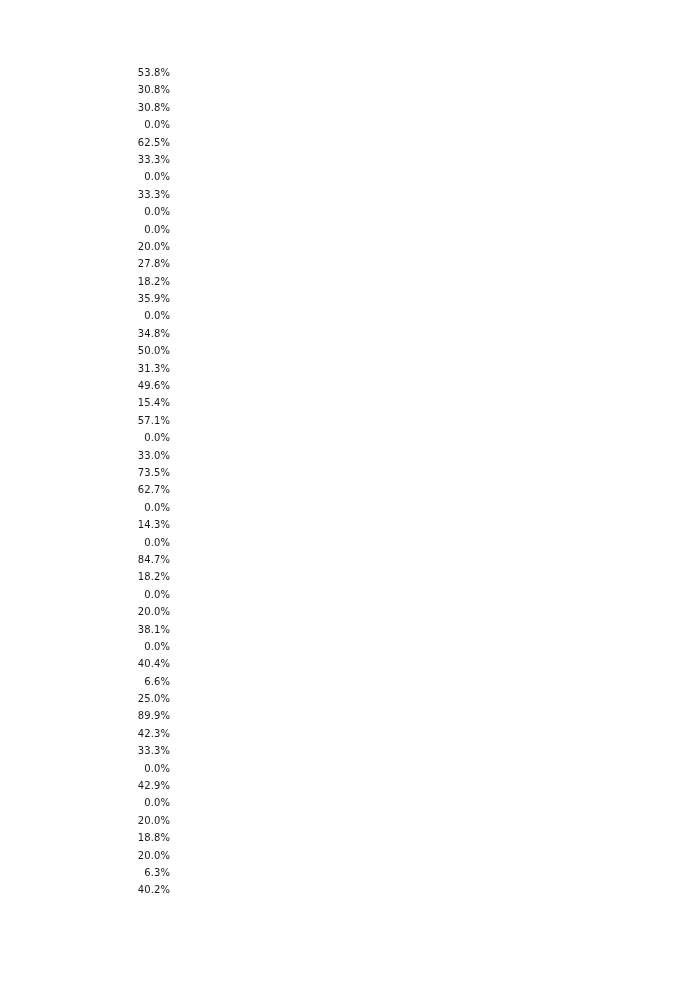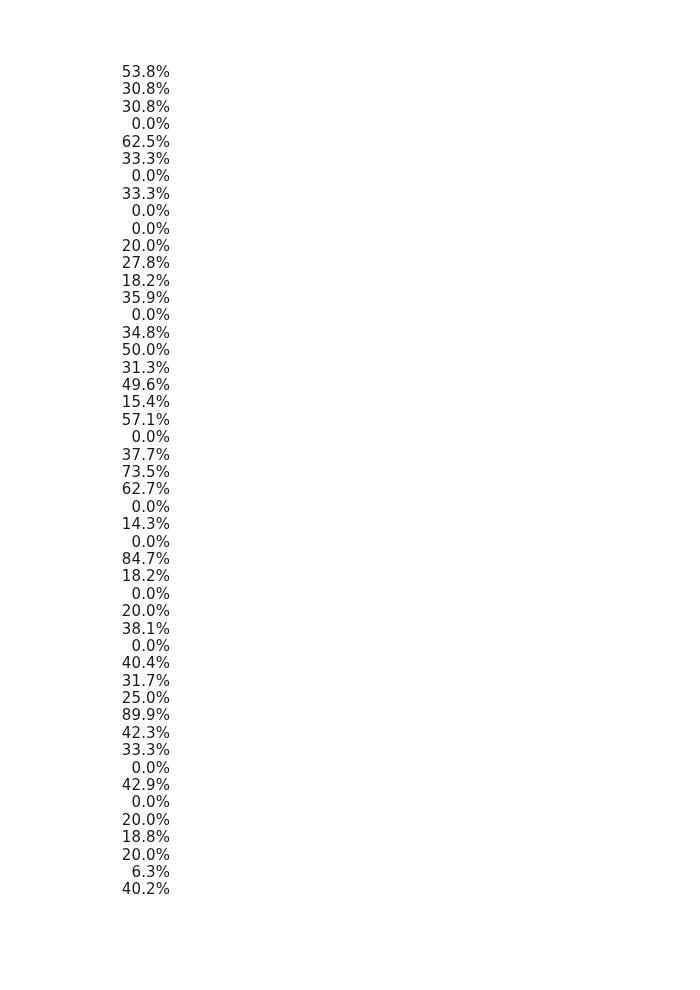--- a/index.html
+++ b/index.html
@@ -24,21 +24,21 @@
     left: 110px;
     top: 64px;
     width: 60px;
     display: flex;
     flex-direction: column;
   }
   .value-cell {
     height: 17.4px;
     line-height: 17.4px;
     text-align: right;
-    font-size: 15px;
+    font-size: 10px;
     letter-spacing: 0.1px;
     white-space: nowrap;
   }
 </style>
 </head>
 <body>
 
 <div id="figure">
   <div id="value-column">
       <div class="value-cell">53.8%</div>
@@ -56,34 +56,34 @@
       <div class="value-cell">18.2%</div>
       <div class="value-cell">35.9%</div>
       <div class="value-cell">0.0%</div>
       <div class="value-cell">34.8%</div>
       <div class="value-cell">50.0%</div>
       <div class="value-cell">31.3%</div>
       <div class="value-cell">49.6%</div>
       <div class="value-cell">15.4%</div>
       <div class="value-cell">57.1%</div>
       <div class="value-cell">0.0%</div>
-      <div class="value-cell">37.7%</div>
+      <div class="value-cell">33.0%</div>
       <div class="value-cell">73.5%</div>
       <div class="value-cell">62.7%</div>
       <div class="value-cell">0.0%</div>
       <div class="value-cell">14.3%</div>
       <div class="value-cell">0.0%</div>
       <div class="value-cell">84.7%</div>
       <div class="value-cell">18.2%</div>
       <div class="value-cell">0.0%</div>
       <div class="value-cell">20.0%</div>
       <div class="value-cell">38.1%</div>
       <div class="value-cell">0.0%</div>
       <div class="value-cell">40.4%</div>
-      <div class="value-cell">31.7%</div>
+      <div class="value-cell">6.6%</div>
       <div class="value-cell">25.0%</div>
       <div class="value-cell">89.9%</div>
       <div class="value-cell">42.3%</div>
       <div class="value-cell">33.3%</div>
       <div class="value-cell">0.0%</div>
       <div class="value-cell">42.9%</div>
       <div class="value-cell">0.0%</div>
       <div class="value-cell">20.0%</div>
       <div class="value-cell">18.8%</div>
       <div class="value-cell">20.0%</div>

